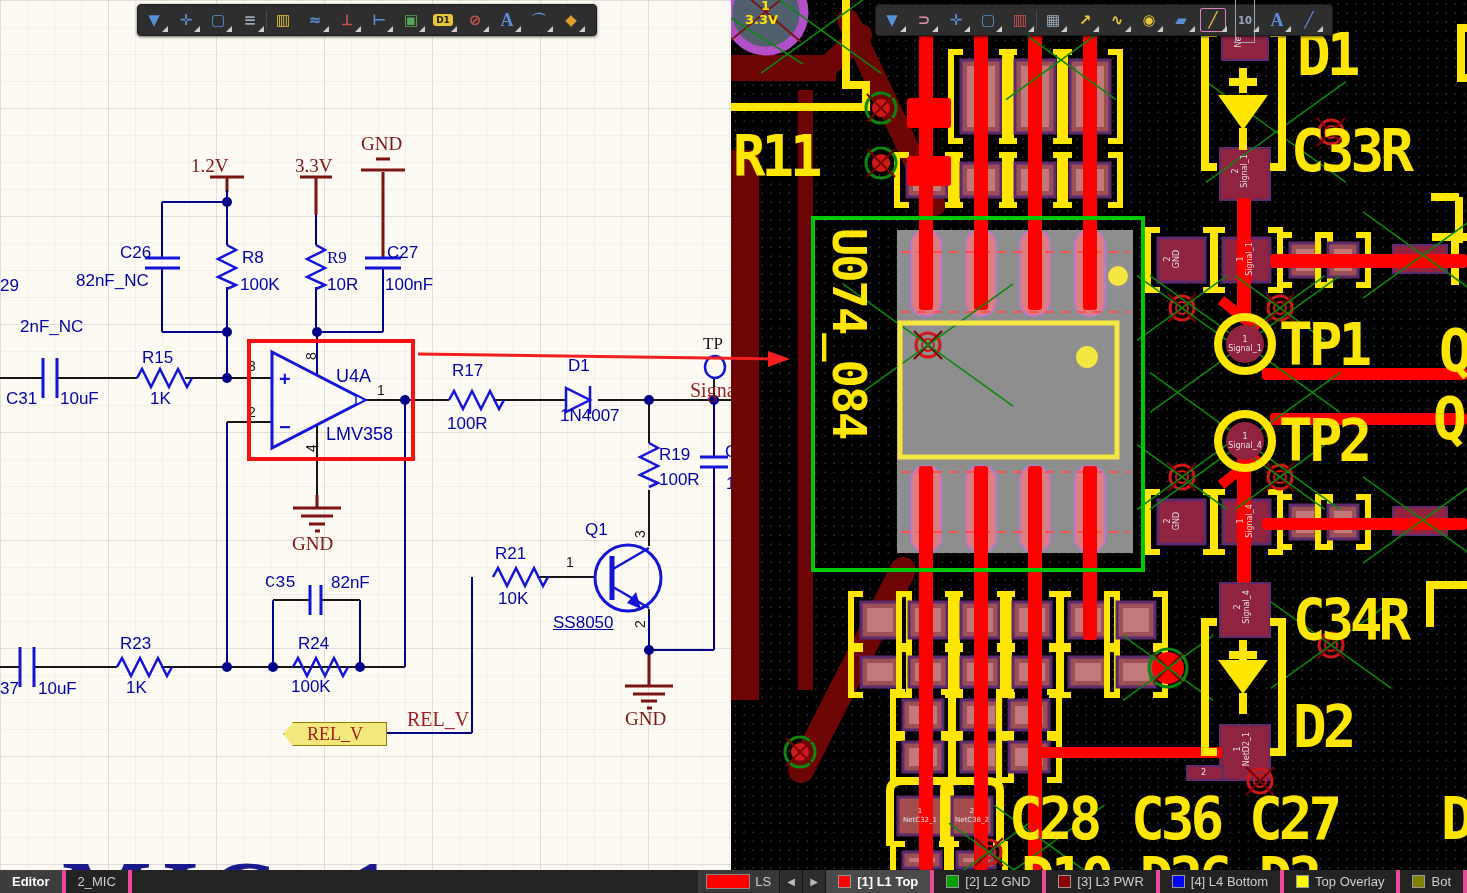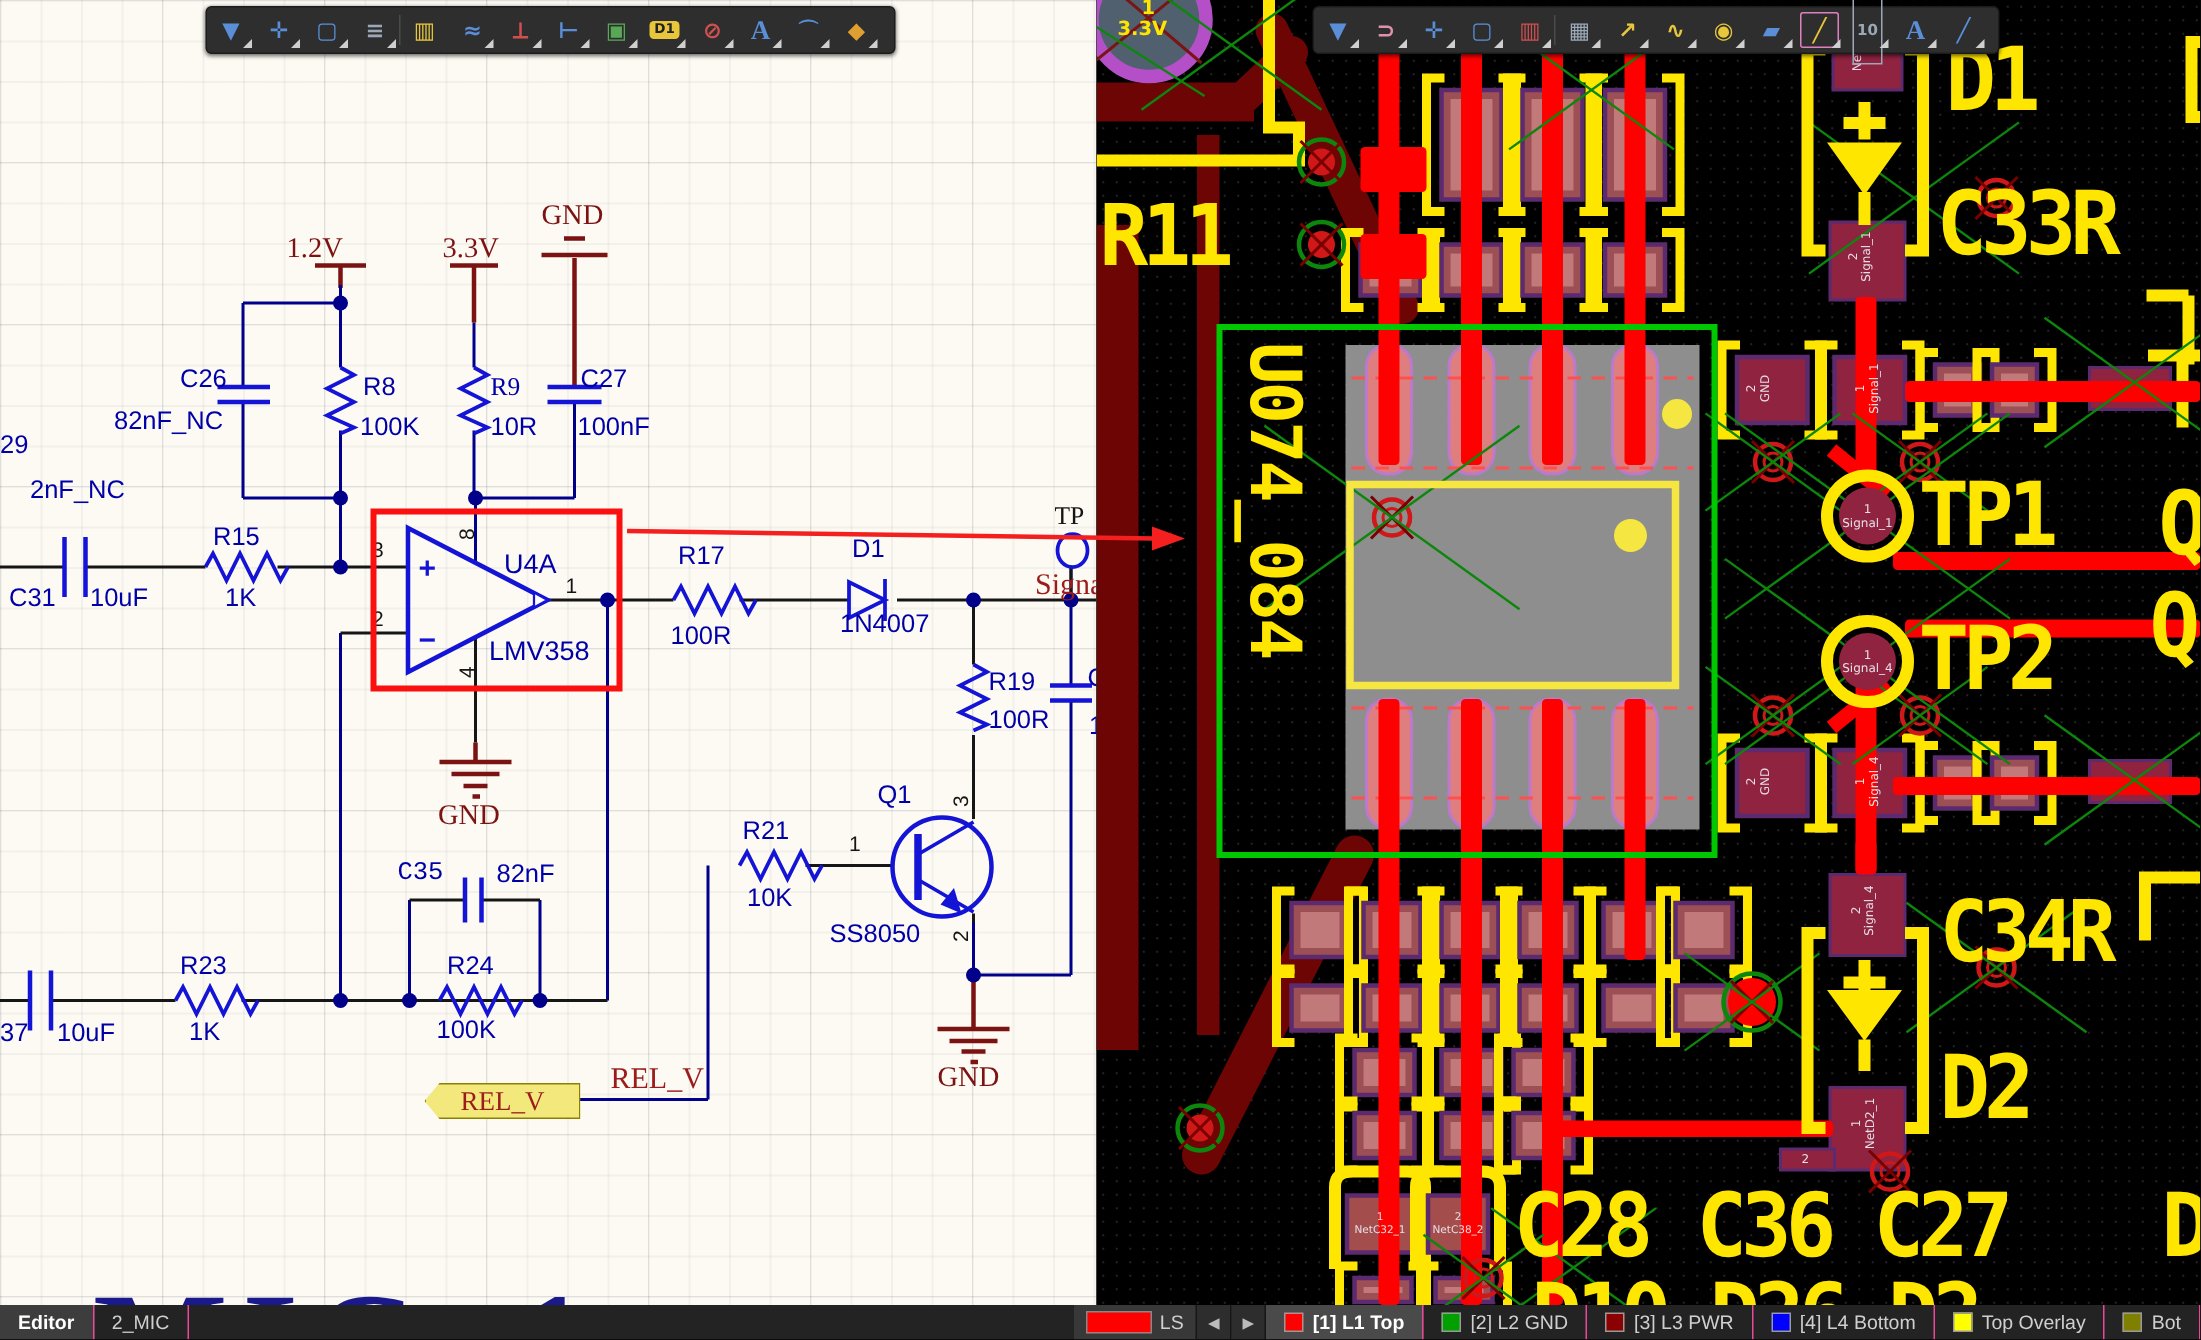--- a/index.html
+++ b/index.html
@@ -48,21 +48,21 @@
   #tb-left{left:137px;width:458px;}
   #tb-right{left:875px;width:456px;}
   .ic-yellow{color:#e8c63c;} .ic-red{color:#d05050;} .ic-green{color:#58a858;} .ic-blue{color:#5a8fd8;}
   .ic-pink{color:#e090a8;} .ic-gray{color:#9aa8b8;} .ic-orange{color:#e0a030;}
   .hl{border:1px solid #e080c0;border-radius:2px;width:24px;height:22px;color:#e8c63c;display:flex;align-items:center;justify-content:center;}
   .tag{background:#e8c63c;color:#222;font:bold 9px "DejaVu Sans",sans-serif;border-radius:3px;padding:1px 3px;}
   .dim{color:#9aa8b8;font:bold 10px "DejaVu Sans",sans-serif;border:1px solid #9aa8b8;padding:16px 2px;}
 
   
   #statusbar{position:absolute;left:0;top:870px;width:1467px;height:23px;background:#232323;display:flex;align-items:stretch;z-index:60;font:13px "Liberation Sans",sans-serif;color:#cfcfcf;}
-  .sb-tab{display:flex;align-items:center;padding:0 12px;border-right:1px solid #ec4899;cursor:pointer;white-space:nowrap;}
+  .sb-tab{display:flex;align-items:center;padding:0 12px;border-right:4px solid #ec4899;cursor:pointer;white-space:nowrap;}
   .sb-tab.active{background:#4a4a4a;color:#fff;font-weight:bold;}
   #sb-editor{background:#3d3d3d;color:#fff;font-weight:bold;}
   .sb-spacer{flex:0 0 auto;width:400px;}
   #sb-ls{display:flex;align-items:center;gap:5px;background:#383838;padding:0 8px;border-right:1px solid #161616;cursor:pointer;}
   #sb-ls .swatch{width:42px;height:13px;background:#ff0000;border:1px solid #888;}
   .sb-arrow{display:flex;align-items:center;justify-content:center;width:22px;background:#2d2d2d;border-right:1px solid #161616;color:#bbb;font-size:10px;cursor:pointer;}
   .lay-sq{width:11px;height:11px;border:1px solid #999;margin-right:6px;flex:0 0 auto;}
 </style>
 </head>
 <body>
@@ -143,42 +143,42 @@
     </svg>
 
     <span class="spwr" style="left:191px;top:155px;">1.2V</span>
     <span class="spwr" style="left:295px;top:155px;">3.3V</span>
     <span class="spwr" style="left:361px;top:133px;">GND</span>
     <span class="spwr" style="left:292px;top:533px;">GND</span>
     <span class="spwr" style="left:625px;top:708px;">GND</span>
 
     <span class="sref" style="left:120px;top:243px;">C26</span>
     <span class="sref" style="left:76px;top:271px;">82nF_NC</span>
-    <span class="sref" style="left:0px;top:287px;">29</span>
+    <span class="sref" style="left:0px;top:276px;">29</span>
     <span class="sref" style="left:0px;top:317px;margin-left:20px;">2nF_NC</span>
     <span class="sref" style="left:242px;top:248px;">R8</span>
     <span class="sref" style="left:240px;top:275px;">100K</span>
     <span class="sref" style="left:327px;top:248px;font-family:Liberation Serif, serif;">R9</span>
     <span class="sref" style="left:327px;top:275px;">10R</span>
     <span class="sref" style="left:387px;top:243px;">C27</span>
     <span class="sref" style="left:385px;top:275px;">100nF</span>
     <span class="sref" style="left:6px;top:389px;">C31</span>
     <span class="sref" style="left:60px;top:389px;">10uF</span>
     <span class="sref" style="left:142px;top:348px;">R15</span>
     <span class="sref" style="left:150px;top:389px;">1K</span>
     <span class="sref" style="font-size:18px;left:336px;top:366px;">U4A</span>
     <span class="sref" style="font-size:18px;left:326px;top:424px;">LMV358</span>
     <span class="sref" style="left:452px;top:361px;">R17</span>
     <span class="sref" style="left:447px;top:414px;">100R</span>
     <span class="sref" style="left:568px;top:356px;">D1</span>
     <span class="sref" style="left:560px;top:406px;">1N4007</span>
     <span class="sref" style="left:659px;top:445px;">R19</span>
     <span class="sref" style="left:659px;top:470px;">100R</span>
     <span class="sref" style="left:585px;top:520px;">Q1</span>
-    <span class="sref" style="left:553px;top:613px;">SS8050</span>
+    <span class="sref" style="left:553px;top:613px;text-decoration:underline;">SS8050</span>
     <span class="sref" style="left:495px;top:544px;">R21</span>
     <span class="sref" style="left:498px;top:589px;">10K</span>
     <span class="sref" style="left:0px;top:679px;">37</span>
     <span class="sref" style="left:38px;top:679px;">10uF</span>
     <span class="sref" style="left:120px;top:634px;">R23</span>
     <span class="sref" style="left:126px;top:678px;">1K</span>
     <span class="sref" style="left:265px;top:573px;font-family:Liberation Mono, monospace;">C35</span>
     <span class="sref" style="left:331px;top:573px;">82nF</span>
     <span class="sref" style="left:298px;top:634px;">R24</span>
     <span class="sref" style="left:291px;top:677px;">100K</span>

